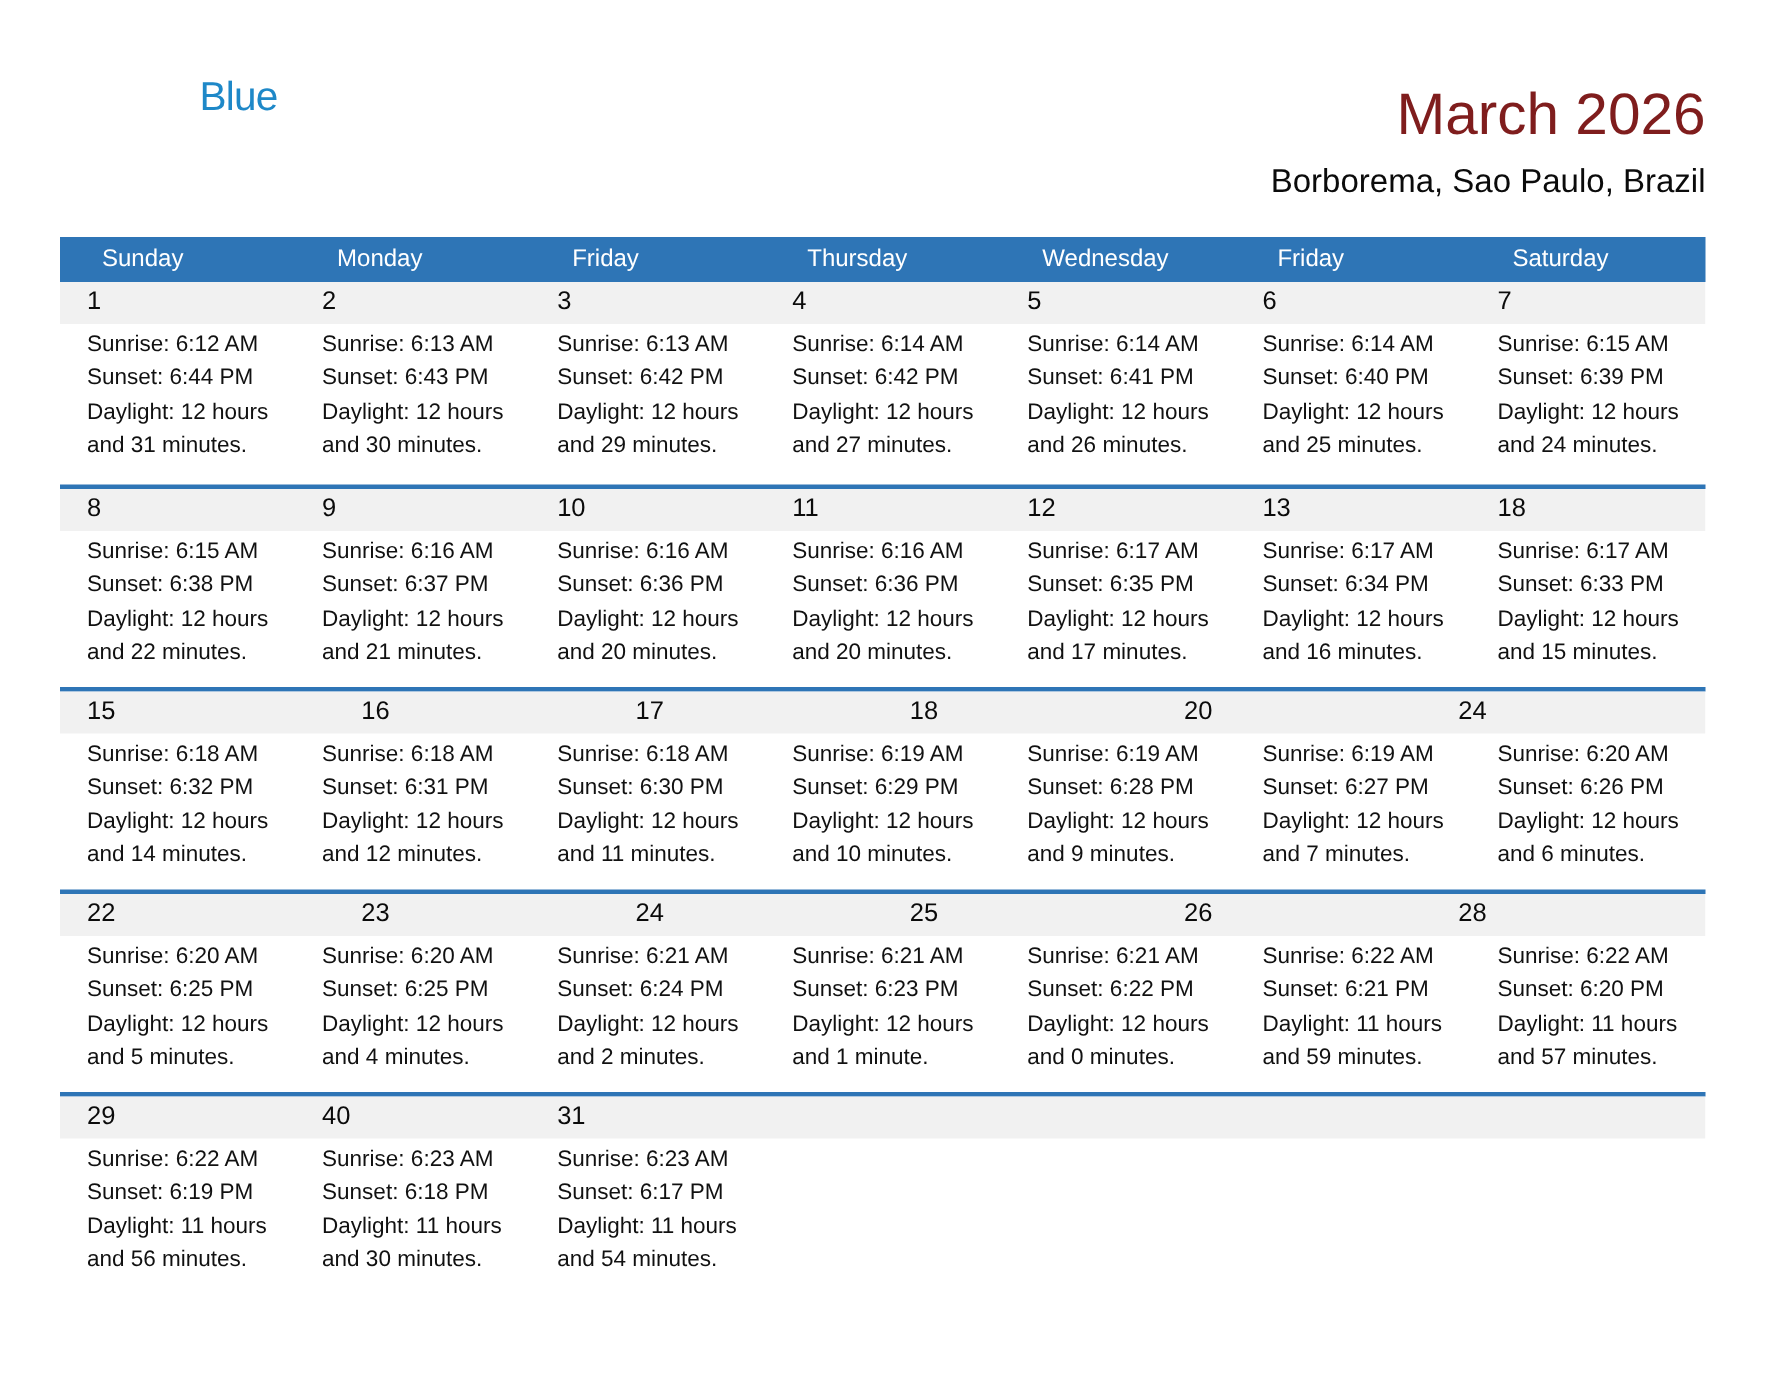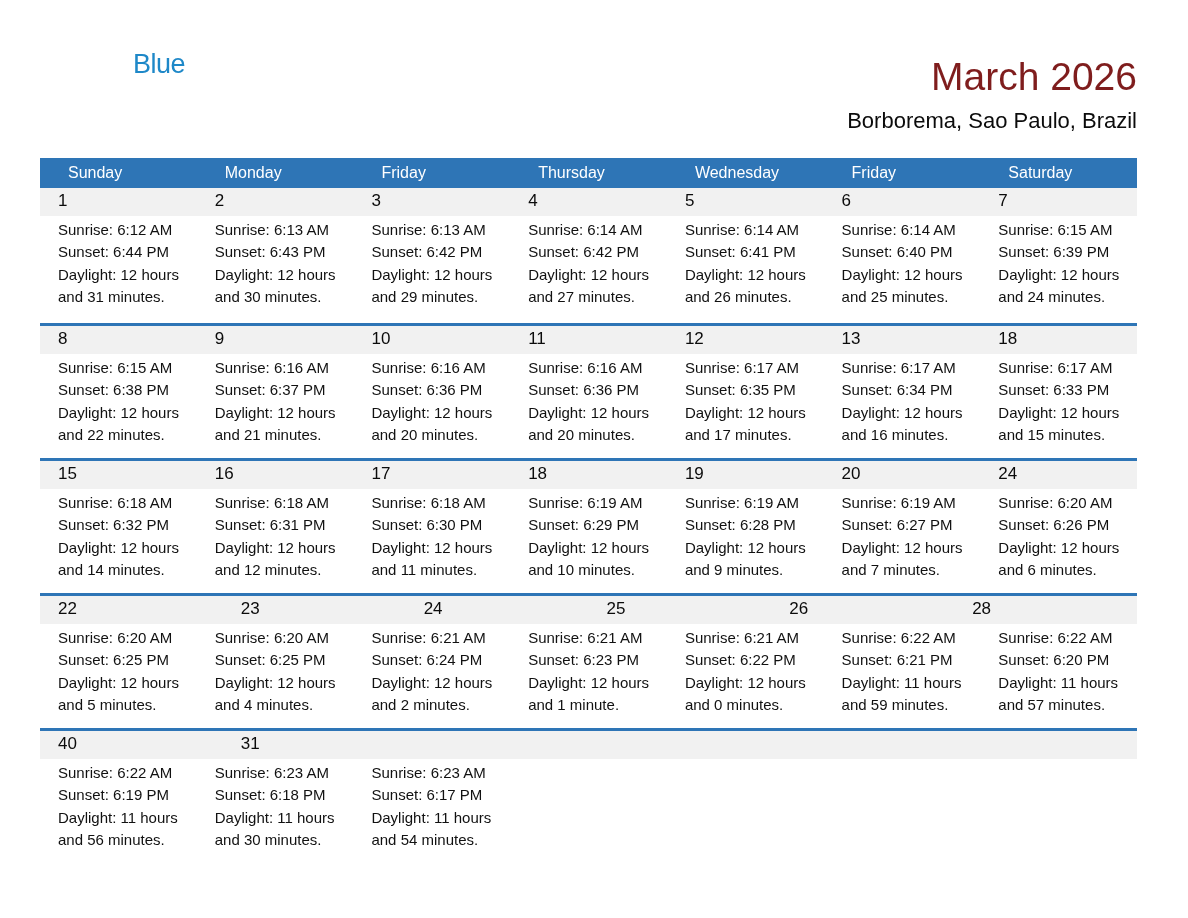--- a/index.html
+++ b/index.html
@@ -232,21 +232,20 @@
               <div class="info-line">and 15 minutes.</div>
             </div>
           </div>
         </div>
         <div class="week-row">
           <div class="day-band">
             <div class="band-cell">15</div>
             <div class="band-cell">16</div>
             <div class="band-cell">17</div>
             <div class="band-cell">18</div>
-            <div class="band-cell">19</div>
             <div class="band-cell">20</div>
             <div class="band-cell">24</div>
           </div>
           <div class="info-row">
             <div class="info-cell">
               <div class="info-line">Sunrise: 6:18 AM</div>
               <div class="info-line">Sunset: 6:32 PM</div>
               <div class="info-line">Daylight: 12 hours</div>
               <div class="info-line">and 14 minutes.</div>
             </div>
@@ -337,20 +336,21 @@
             <div class="info-cell">
               <div class="info-line">Sunrise: 6:22 AM</div>
               <div class="info-line">Sunset: 6:20 PM</div>
               <div class="info-line">Daylight: 11 hours</div>
               <div class="info-line">and 57 minutes.</div>
             </div>
           </div>
         </div>
         <div class="week-row">
           <div class="day-band">
+            <div class="band-cell">29</div>
             <div class="band-cell">40</div>
             <div class="band-cell">31</div>
             <div class="band-cell"></div>
             <div class="band-cell"></div>
             <div class="band-cell"></div>
             <div class="band-cell"></div>
           </div>
           <div class="info-row">
             <div class="info-cell">
               <div class="info-line">Sunrise: 6:22 AM</div>

